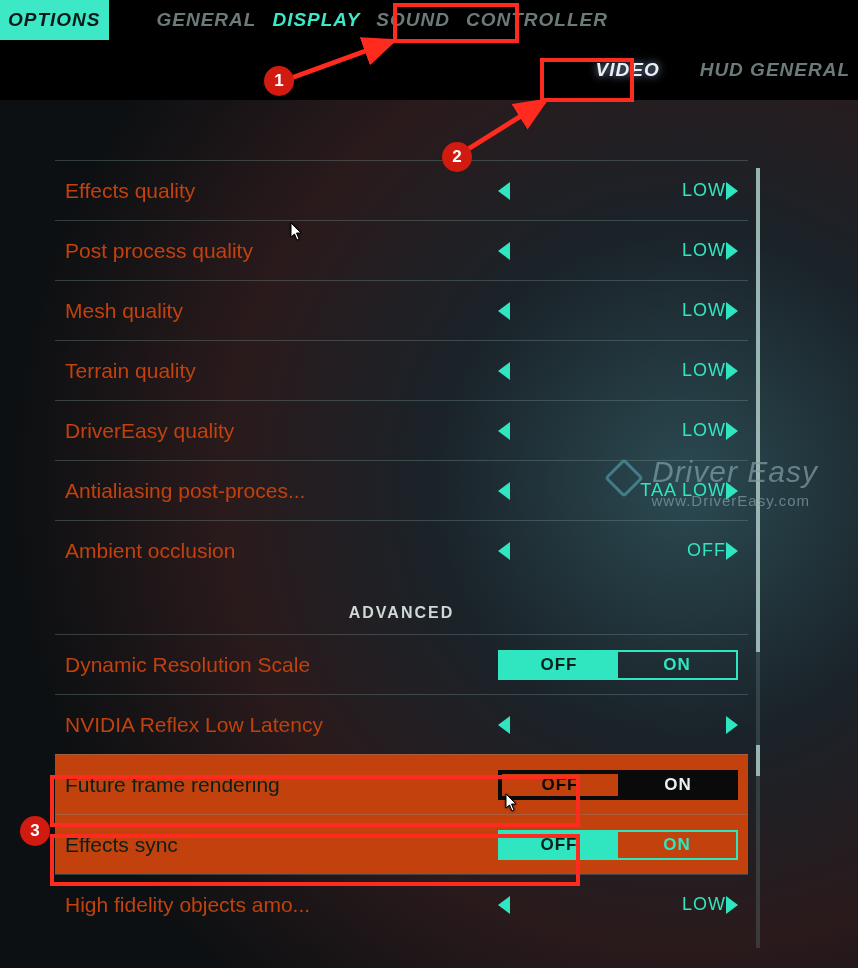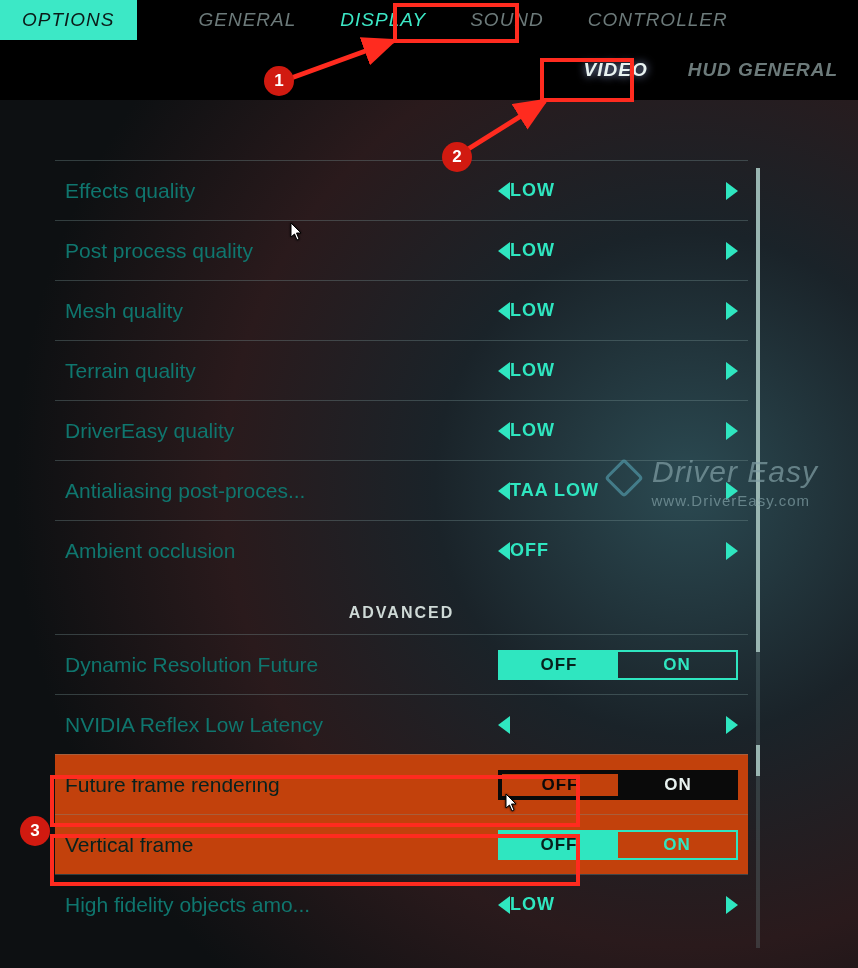--- a/index.html
+++ b/index.html
@@ -11,43 +11,43 @@
     position: relative;
   }
   
   .topbar {
     display: flex;
     align-items: stretch;
     height: 40px;
     background: #000;
   }
   .topbar .tab {
-    padding: 0 22px;
+    padding: 0 8px;
     line-height: 40px;
     font-size: 19px;
-    font-weight: 400;
+    font-weight: 700;
     letter-spacing: 1px;
     color: #6c7a7a;
     font-style: italic;
     cursor: pointer;
   }
   .topbar .tab.active-options {
     background: #3ce8c6;
     color: #0b1a18;
     font-style: italic;
   }
   .topbar .tab.active-display { color: #3ce8c6; }
   
   .subbar {
     display: flex;
     justify-content: flex-end;
     align-items: center;
     height: 60px;
     background: #000;
-    padding-right: 20px;
+    padding-right: 8px;
     gap: 40px;
   }
   .subbar .subtab {
     font-size: 19px;
     font-weight: 700;
     letter-spacing: 1px;
     font-style: italic;
     color: #6c7a7a;
     cursor: pointer;
   }
@@ -61,42 +61,42 @@
     display: flex;
     align-items: center;
     height: 60px;
     border-top: 1px solid rgba(120,150,150,.35);
     padding: 0 10px;
   }
   .row:last-child { border-bottom: 1px solid rgba(120,150,150,.35); }
   .row .label {
     flex: 1;
     font-size: 21px;
-    color: #0f766e;
+    color: #c2410c;
   }
   .row .value {
     width: 240px;
     display: flex;
     align-items: center;
     justify-content: space-between;
   }
   .arrow {
     width: 0; height: 0;
     border-top: 9px solid transparent;
     border-bottom: 9px solid transparent;
     cursor: pointer;
   }
   .arrow.left  { border-right: 12px solid #2fe6c0; }
   .arrow.right { border-left: 12px solid #2fe6c0; }
   .valtext {
     color: #2fe6c0;
-    font-weight: 700;
+    font-weight: 400;
     font-size: 18px;
     letter-spacing: 1px;
-    text-align: left;
+    text-align: right;
     flex: 1;
   }
   .section-header {
     text-align: center;
     font-size: 16px;
     font-weight: 700;
     letter-spacing: 2px;
     color: #cfdad7;
     padding: 24px 0 12px 0;
   }
@@ -249,21 +249,21 @@
     <div class="value">
       <div class="arrow left"></div>
       <div class="valtext">OFF</div>
       <div class="arrow right"></div>
     </div>
   </div>
 
   <div class="section-header">ADVANCED</div>
 
   <div class="row">
-    <div class="label">Dynamic Resolution Future</div>
+    <div class="label">Dynamic Resolution Scale</div>
     <div class="toggle">
       <div class="opt sel">OFF</div>
       <div class="opt">ON</div>
     </div>
   </div>
 
   <div class="row">
     <div class="label">NVIDIA Reflex Low Latency</div>
     <div class="value">
       <div class="arrow left"></div>
@@ -273,21 +273,21 @@
 
   <div class="row hl">
     <div class="label">Future frame rendering</div>
     <div class="toggle">
       <div class="opt boxed">OFF</div>
       <div class="opt sel-on">ON</div>
     </div>
   </div>
 
   <div class="row hl hl2">
-    <div class="label">Vertical frame</div>
+    <div class="label">Effects sync</div>
     <div class="toggle" style="border-color:#2fe6c0">
       <div class="opt sel" style="background:#2fe6c0;color:#08211d">OFF</div>
       <div class="opt" style="color:#2fe6c0">ON</div>
     </div>
   </div>
 
   <div class="row" style="border-bottom:none">
     <div class="label">High fidelity objects amo...</div>
     <div class="value">
       <div class="arrow left"></div>

